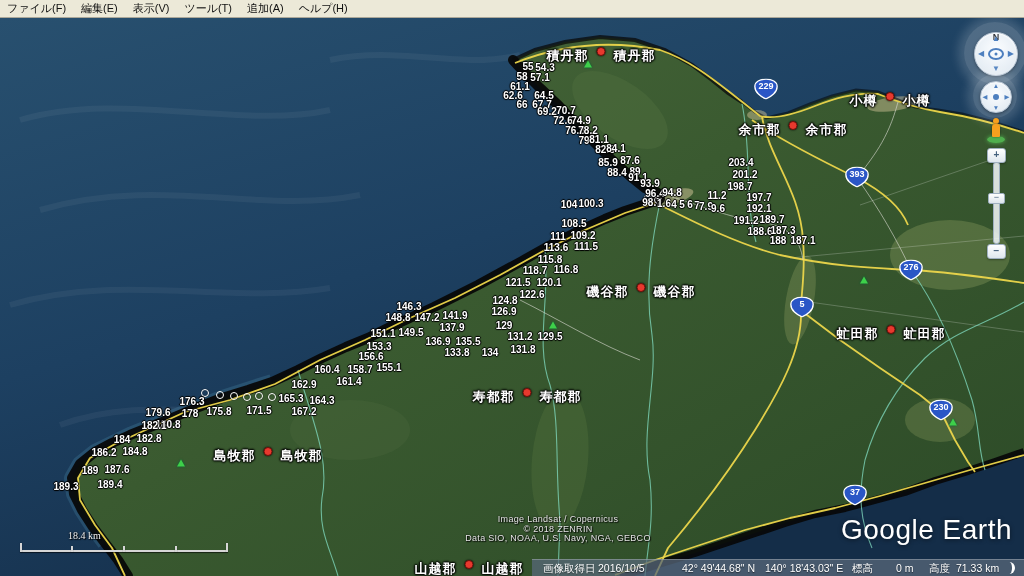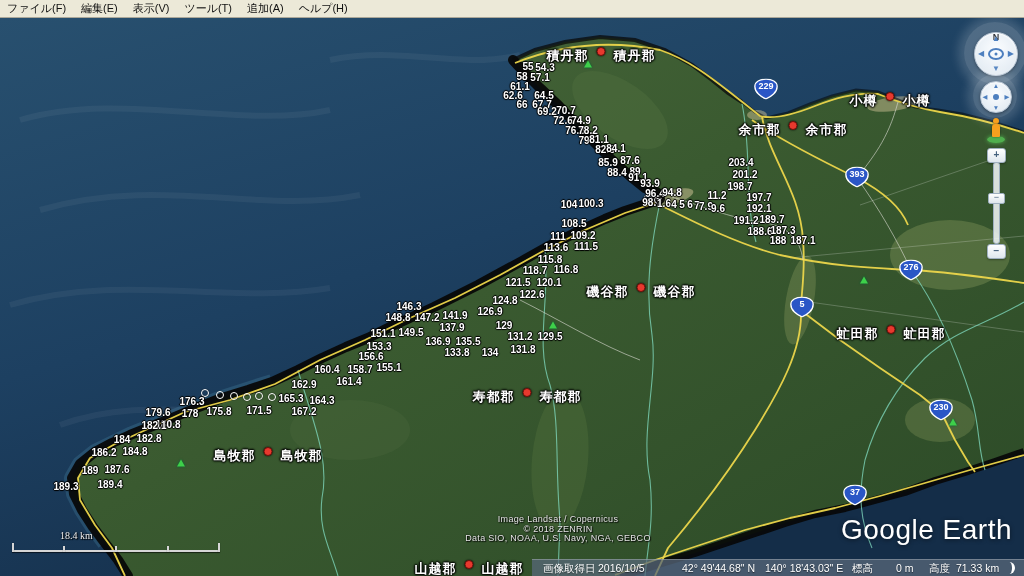--- a/index.html
+++ b/index.html
@@ -34,21 +34,21 @@
         font-weight:bold;color:#fff;z-index:2;}
 
   
   .peak{position:absolute;transform:translate(-50%,-50%);width:0;height:0;z-index:5;
         border-left:4px solid transparent;border-right:4px solid transparent;
         border-bottom:7px solid #3ed04a;filter:drop-shadow(0 0 1px #063);}
   .ring{position:absolute;transform:translate(-50%,-50%);width:6px;height:6px;border-radius:50%;
         border:1.5px solid #fff;z-index:5;box-shadow:0 0 1px #000, inset 0 0 1px #000;}
 
   
-  .scalebar{position:absolute;left:12px;top:542px;width:181px;height:10px;z-index:8;font-family:Liberation Serif, serif;}
+  .scalebar{position:absolute;left:20px;top:542px;width:181px;height:10px;z-index:8;font-family:Liberation Serif, serif;}
   .scale-line{position:absolute;left:0;bottom:0;width:208px;height:2px;background:#d6d6d6;
         box-shadow:0 1px 1px rgba(0,0,0,.6);}
   .scale-tick{position:absolute;bottom:0;width:2px;background:#d6d6d6;box-shadow:0 0 1px rgba(0,0,0,.6);}
   .scale-label{position:absolute;left:48px;top:-12px;font-size:10px;color:#f0f0f0;
         text-shadow:0 0 2px #000,1px 1px 1px #000;}
 
   
   .copyright{position:absolute;left:428px;top:515px;width:260px;text-align:center;z-index:8;}
   .copy-line{font-size:9px;color:#e4e4e4;line-height:9.5px;letter-spacing:.3px;
         text-shadow:0 0 2px #000,1px 1px 1px rgba(0,0,0,.8);}
@@ -247,21 +247,21 @@
       <span class="dist" style="left: 583px; top: 235px;">109.2</span>
       <span class="dist" style="left: 556px; top: 247px;">113.6</span>
       <span class="dist" style="left: 586px; top: 246px;">111.5</span>
       <span class="dist" style="left: 550px; top: 259px;">115.8</span>
       <span class="dist" style="left: 535px; top: 270px;">118.7</span>
       <span class="dist" style="left: 566px; top: 269px;">116.8</span>
       <span class="dist" style="left: 518px; top: 282px;">121.5</span>
       <span class="dist" style="left: 549px; top: 282px;">120.1</span>
       <span class="dist" style="left: 532px; top: 294px;">122.6</span>
       <span class="dist" style="left: 505px; top: 300px;">124.8</span>
-      <span class="dist" style="left: 490px; top: 311px;">126.9</span>
+      <span class="dist" style="left: 504px; top: 311px;">126.9</span>
       <span class="dist" style="left: 504px; top: 325px;">129</span>
       <span class="dist" style="left: 520px; top: 336px;">131.2</span>
       <span class="dist" style="left: 550px; top: 336px;">129.5</span>
       <span class="dist" style="left: 490px; top: 352px;">134</span>
       <span class="dist" style="left: 523px; top: 349px;">131.8</span>
       <span class="dist" style="left: 452px; top: 327px;">137.9</span>
       <span class="dist" style="left: 455px; top: 315px;">141.9</span>
       <span class="dist" style="left: 409px; top: 306px;">146.3</span>
       <span class="dist" style="left: 427px; top: 317px;">147.2</span>
       <span class="dist" style="left: 398px; top: 317px;">148.8</span>

